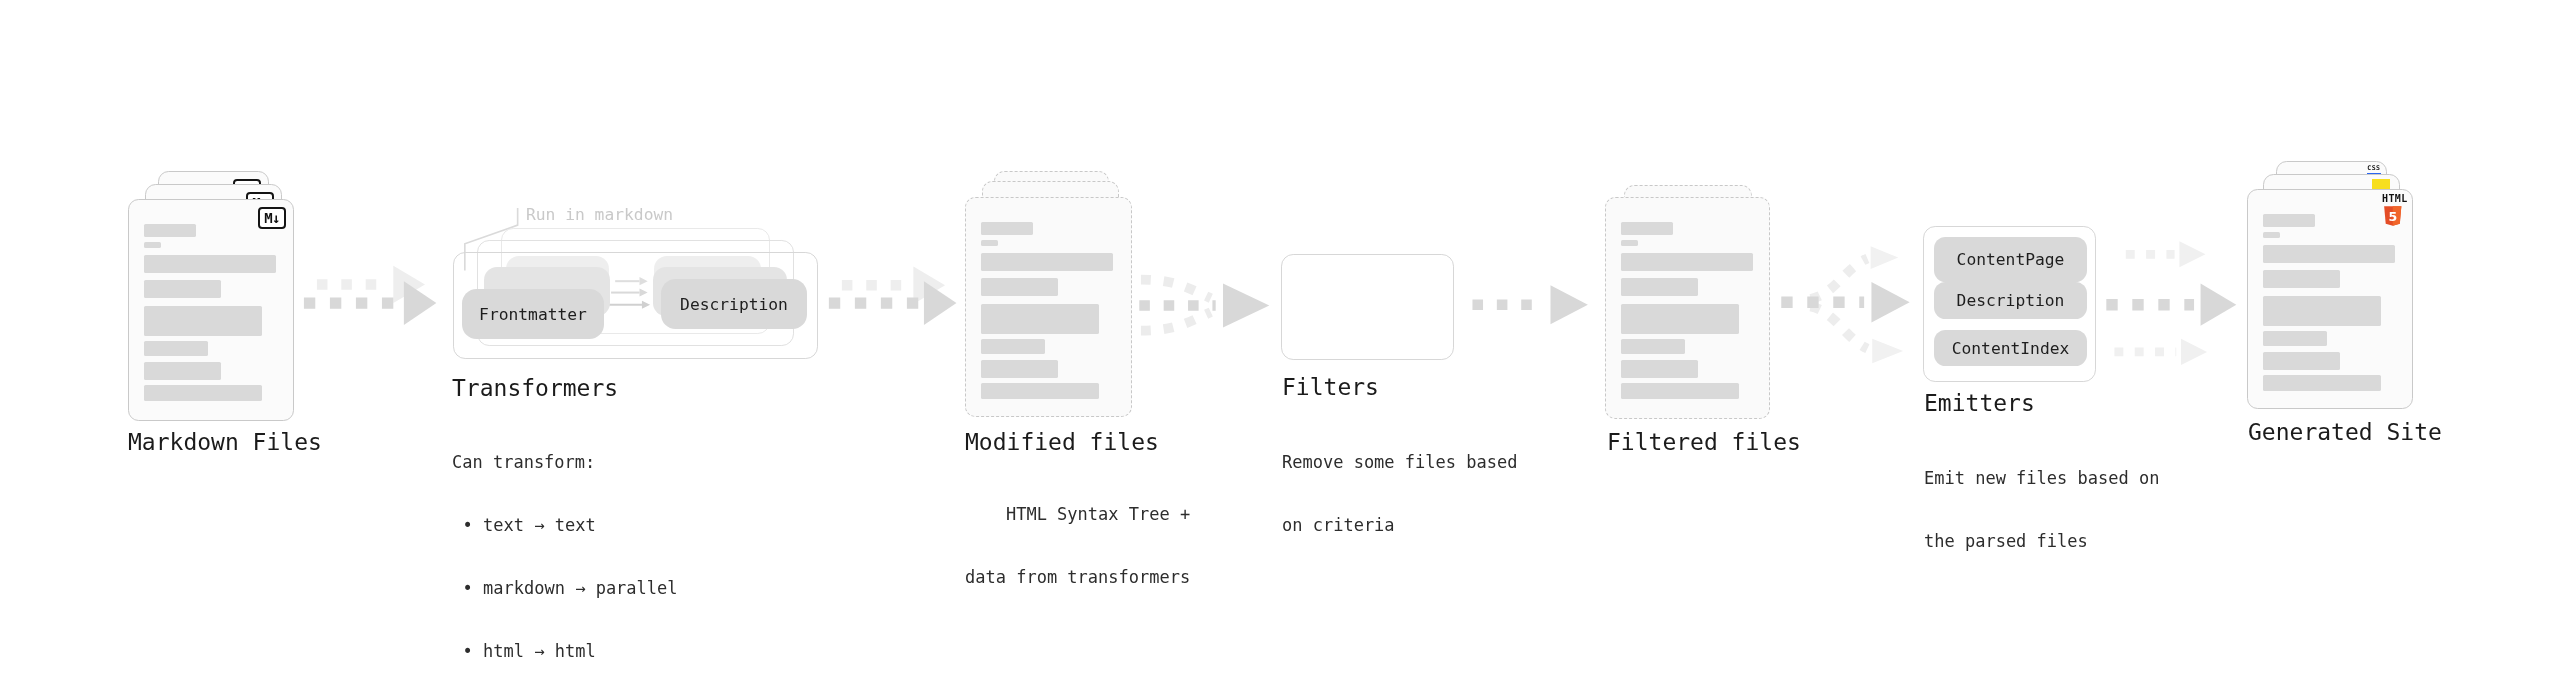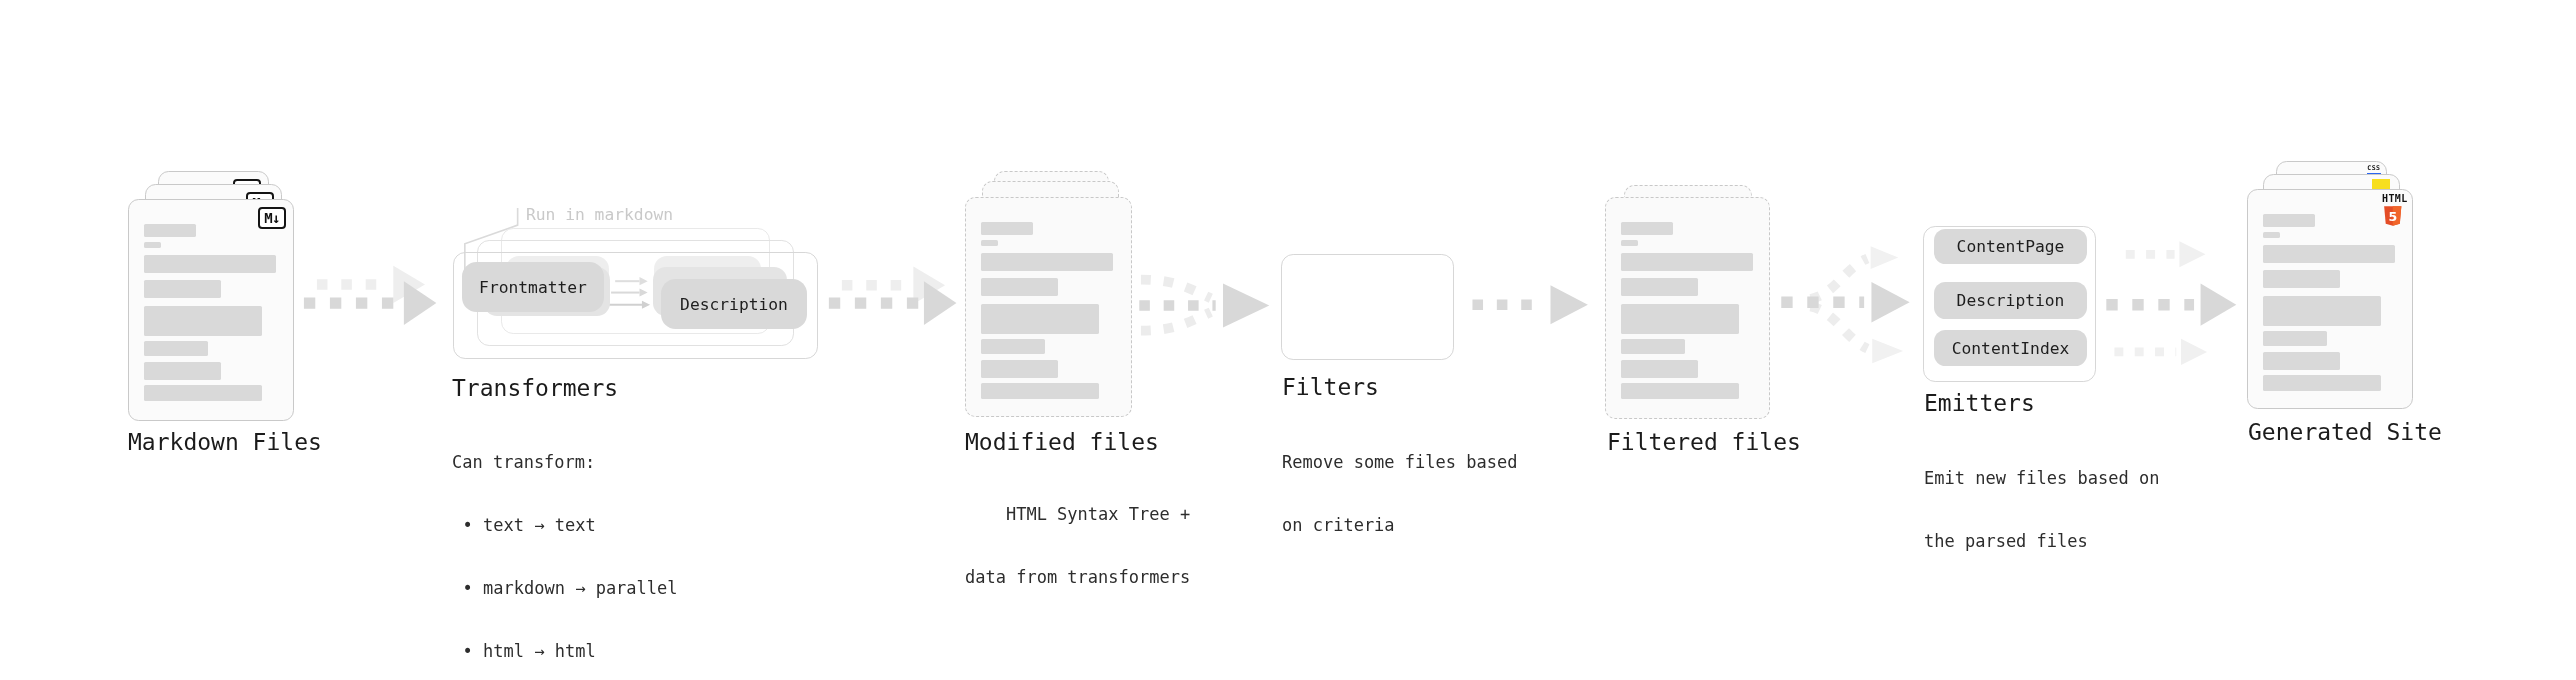--- a/index.html
+++ b/index.html
@@ -130,21 +130,21 @@
   <div class="h-label" style="left:128px;top:429px;">Markdown Files</div>
 
   <div class="callout-text" style="left:526px;top:205px;">Run in markdown</div>
   <div>
     <div class="group-box" style="left:501px;top:228px;width:269px;height:106px;border-color:#e9e9e9;"></div>
     <div class="group-box" style="left:477px;top:240px;width:317px;height:106px;border-color:#e1e1e1;"></div>
     <div class="group-box" style="left:453px;top:252px;width:365px;height:107px;"></div>
 
     <div class="ghost g3" style="left:506px;top:256px;width:103px;height:47px;"></div>
     <div class="ghost g2" style="left:484px;top:267px;width:126px;height:49px;"></div>
-    <div class="pill" style="left:462px;top:262px;width:142px;height:50px;">Frontmatter</div>
+    <div class="pill" style="left:462px;top:289px;width:142px;height:50px;">Frontmatter</div>
 
     <div class="ghost g3" style="left:654px;top:256px;width:107px;height:47px;"></div>
     <div class="ghost g2" style="left:653px;top:267px;width:134px;height:49px;"></div>
     <div class="pill" style="left:661px;top:279px;width:146px;height:50px;">Description</div>
   </div>
   <div class="h-label" style="left:452px;top:375px;">Transformers</div>
   <div class="body-text" style="left:452px;top:410px;">
     <div>Can transform:</div>
     <div class="indent">• text → text</div>
     <div class="indent">• markdown → parallel</div>
@@ -187,21 +187,21 @@
       <div class="bar b4"></div>
       <div class="bar b5"></div>
       <div class="bar b6"></div>
       <div class="bar b7"></div>
       <div class="bar b8"></div>
     </div>
   </div>
   <div class="h-label" style="left:1607px;top:429px;">Filtered files</div>
 
   <div class="group-box filled" style="left:1923px;top:226px;width:173px;height:156px;"></div>
-  <div class="pill small" style="left:1934px;top:229px;width:153px;height:35px;">ContentPage</div>
+  <div class="pill small" style="left:1934px;top:237px;width:153px;height:45px;">ContentPage</div>
   <div class="pill small" style="left:1934px;top:282px;width:153px;height:37px;">Description</div>
   <div class="pill small" style="left:1934px;top:330px;width:153px;height:36px;">ContentIndex</div>
   <div class="h-label" style="left:1924px;top:390px;">Emitters</div>
   <div class="body-text" style="left:1924px;top:426px;">
     <div>Emit new files based on</div>
     <div>the parsed files</div>
   </div>
 
   <div>
     <div class="doc" style="left:2276px;top:161px;width:111px;height:222px;">

